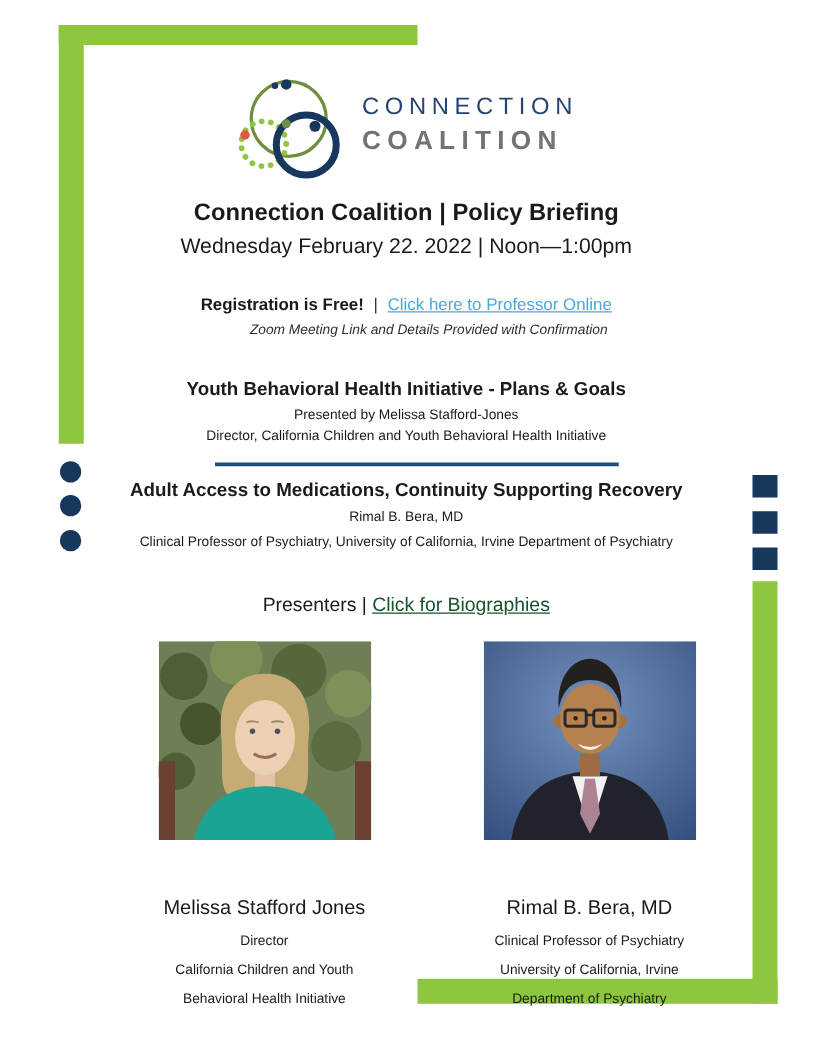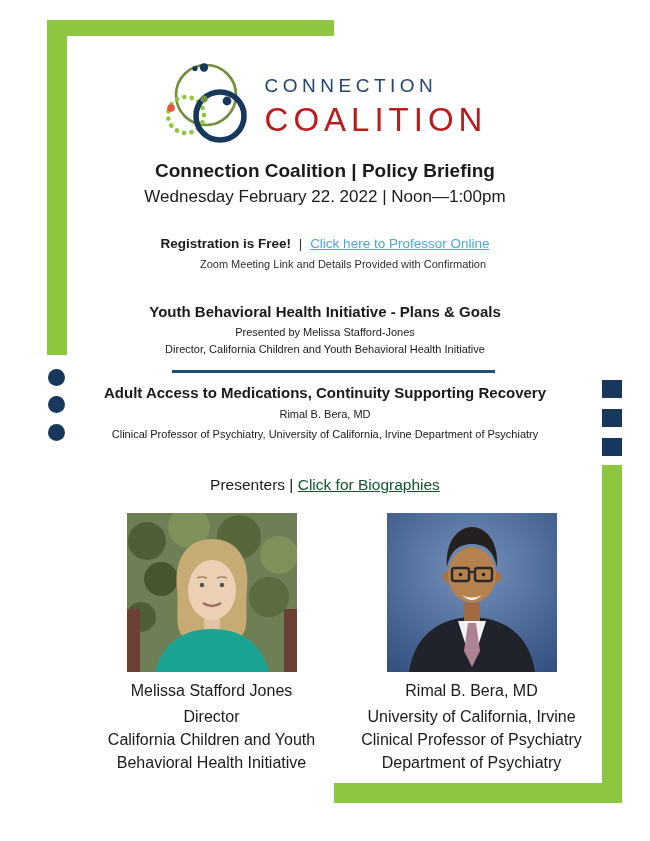--- a/index.html
+++ b/index.html
@@ -19,54 +19,54 @@
   .navy-dot { position:absolute; left:39px; width:17px; height:17px; border-radius:50%; background:#17375D; }
   .dot-1 { top:369px; } .dot-2 { top:396px; } .dot-3 { top:424px; }
   .navy-square { position:absolute; left:593px; width:20px; height:18px; background:#17375D; }
   .sq-1 { top:380px; } .sq-2 { top:409px; } .sq-3 { top:438px; }
 
   
   .logo-row { position:absolute; top:58px; left:0; right:0; display:flex; justify-content:center; align-items:flex-start; gap:10px; }
   .logo-mark svg { display:block; }
   .logo-text { margin-top:17px; text-align:left; }
   .logo-line1 { font-size:19px; letter-spacing:4.5px; color:#24456E; font-weight:400; }
-  .logo-line2 { font-size:33px; letter-spacing:5px;  color:#b91c1c; font-weight:400; margin-top:4px; }
+  .logo-line2 { font-size:21px; letter-spacing:5px;  color:#737373; font-weight:700; margin-top:4px; }
 
   
   .event-title   { top:160px; font-size:19px; font-weight:700; }
   .event-datetime{ top:187px; font-size:17px; }
 
   
   .reg-line { top:236px; font-size:13.5px; }
   .reg-free { font-weight:700; }
   .reg-sep  { color:#333; padding:0 4px; }
   a.reg-link { color:#4BA6DE; text-decoration:underline; cursor:pointer; }
-  .reg-note { top:258px; font-size:11px; color:#2e2e2e;padding-left:36px; }
+  .reg-note { top:258px; font-size:11px; font-style:italic; color:#2e2e2e;padding-left:36px; }
 
   
   .s1-title { top:303px; font-size:15px; font-weight:700; }
   .s1-l1    { top:326px; font-size:11px; }
   .s1-l2    { top:343px; font-size:11px; }
   .divider  { position:absolute; top:370px; left:163px; width:323px; height:3px; background:#1F4E79; }
   .s2-title { top:384px; font-size:15px; font-weight:700; }
   .s2-l1    { top:408px; font-size:11px; }
   .s2-l2    { top:428px; font-size:11px; }
 
   
   .presenters-line { top:476px; font-size:15.5px; }
   a.bio-link { color:#14532d; text-decoration:underline; cursor:pointer; }
   .photo { position:absolute; top:513px; width:170px; height:159px; }
   .photo svg { display:block; width:170px; height:159px; }
   .photo-left  { left:118px; }
   .photo-right { left:378px; }
   .caption { position:absolute; top:681px; width:240px; text-align:center; }
   .caption-left  { left:83px; }
   .caption-right { left:343px; }
-  .cap-name { font-size:16px; line-height:20px; margin-bottom:9px; }
-  .cap-line { font-size:16px; line-height:14px; margin-bottom:9px; }
+  .cap-name { font-size:16px; line-height:20px; margin-bottom:9px;margin-top:36px; }
+  .cap-line { font-size:11px; line-height:14px; margin-bottom:9px; }
 </style>
 </head>
 <body>
 
 <div class="page">
 
   <div class="bar bar-top-green"></div>
   <div class="bar bar-left-green"></div>
   <div class="navy-dot dot-1"></div>
   <div class="navy-dot dot-2"></div>
@@ -173,18 +173,18 @@
   </div>
 
   <div class="caption caption-left">
     <div class="cap-name">Melissa Stafford Jones</div>
     <div class="cap-line">Director</div>
     <div class="cap-line">California Children and Youth</div>
     <div class="cap-line">Behavioral Health Initiative</div>
   </div>
   <div class="caption caption-right">
     <div class="cap-name">Rimal B. Bera, MD</div>
+    <div class="cap-line">Clinical Professor of Psychiatry</div>
     <div class="cap-line">University of California, Irvine</div>
-    <div class="cap-line">Clinical Professor of Psychiatry</div>
     <div class="cap-line">Department of Psychiatry</div>
   </div>
 
 </div>
 
 </body></html>

